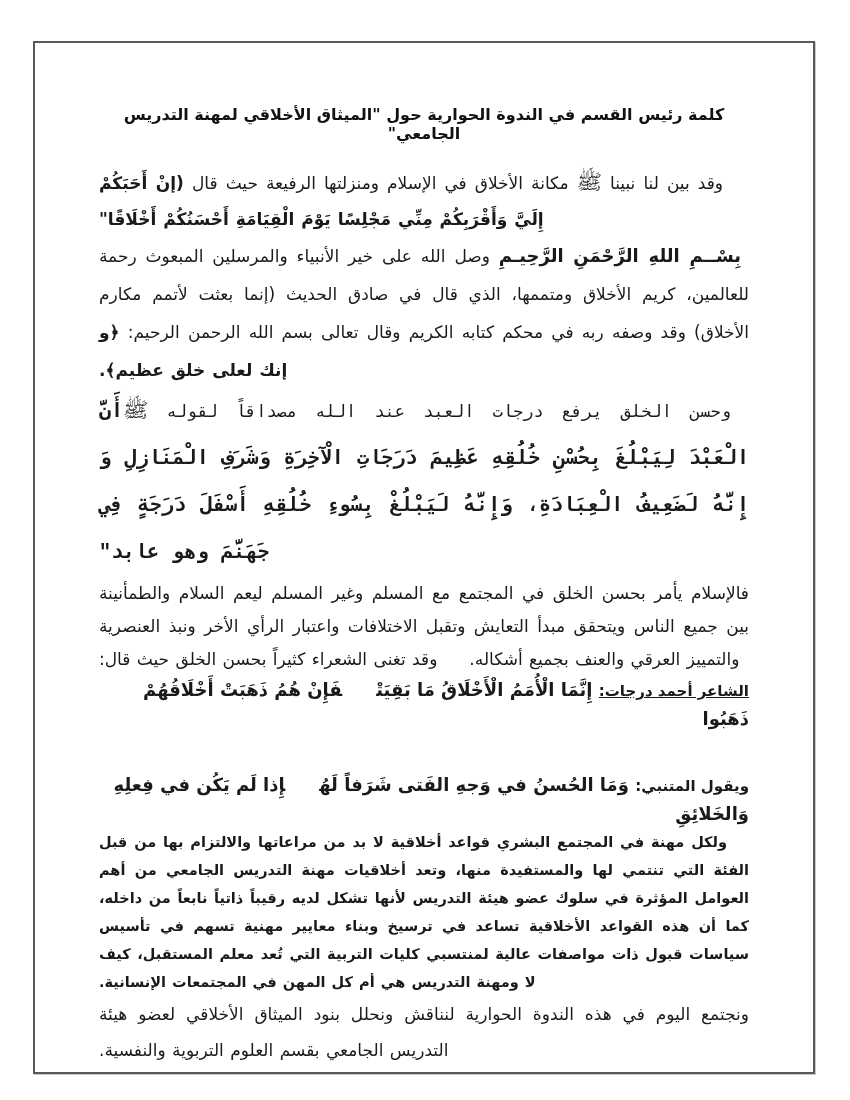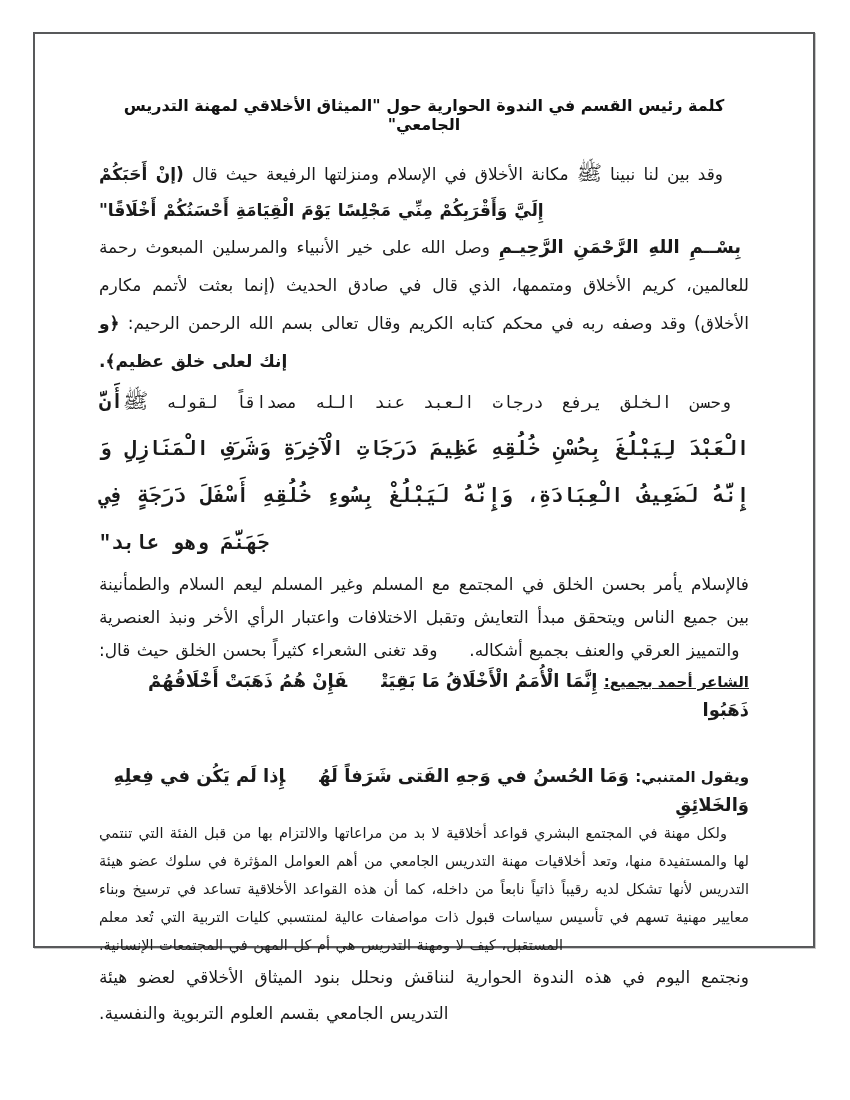--- a/index.html
+++ b/index.html
@@ -11,23 +11,23 @@
     width: 850px;
     height: 1100px;
     position: relative;
     font-family: "DejaVu Sans", sans-serif;
     color: #1a1a1a;
     overflow: hidden;
   }
   .frame {
     position: absolute;
     left: 33px;
-    top: 32px;
+    top: 41px;
     width: 782px;
-    height: 916px;
+    height: 1033px;
     box-sizing: border-box;
     border: 2px solid #58595b;
     box-shadow: 1px 1px 0 #c9c9c9;
     background: #ffffff;
   }
   .content {
     position: absolute;
     left: 64px;
     right: 64px;
     top: 62px;
@@ -91,20 +91,21 @@
   .poetry-shawqi { margin-bottom: 38px; }
   .poetry-mutanabbi { }
   .poet-label { font-size: 15px; }
   .poet-label.underlined { text-decoration: underline; }
   .hemi2 { margin-right: 34px; }
   .body-para {
     font-size: 14.5px;
     line-height: 28px;
     text-indent: 22px;
     margin-bottom: 20px;
+    font-weight: bold;
   }
   .closing-para {
     font-size: 17px;
     line-height: 36px;
     margin-bottom: 0;
   }
 </style>
 </head>
 <body>
 
@@ -114,21 +115,21 @@
     <h1 class="title">كلمة رئيس القسم في الندوة الحوارية حول "الميثاق الأخلاقي لمهنة التدريس الجامعي"</h1>
 
     <p class="para p2"><span>وقد بين لنا نبينا </span><span class="saw">ﷺ</span><span> مكانة الأخلاق في الإسلام ومنزلتها الرفيعة حيث قال </span><span class="hadith">(إنْ أَحَبَكُمْ إِلَيَّ وَأَقْرَبِكُمْ مِنِّي مَجْلِسًا يَوْمَ الْقِيَامَةِ أَحْسَنُكُمْ أَخْلَاقًا"</span></p>
 
     <p class="para p1"><span class="basmala">بِسْــمِ اللهِ الرَّحْمَنِ الرَّحِيـمِ</span><span> وصل الله على خير الأنبياء والمرسلين المبعوث رحمة للعالمين، كريم الأخلاق ومتممها، الذي قال في صادق الحديث (إنما بعثت لأتمم مكارم الأخلاق) وقد وصفه ربه في محكم كتابه الكريم وقال تعالى بسم الله الرحمن الرحيم: </span><span class="quran">﴿و إنك لعلى خلق عظيم﴾.</span></p>
 
     <p class="para p3"><span>وحسن الخلق يرفع درجات العبد عند الله مصداقاً لقوله </span><span class="saw">ﷺ</span><span class="hadith">أَنَّ الْعَبْدَ لِيَبْلُغَ بِحُسْنِ خُلُقِهِ عَظِيمَ دَرَجَاتِ الْآخِرَةِ وَشَرَفِ الْمَنَازِلِ وَ إِنَّهُ لَضَعِيفُ الْعِبَادَةِ، وَإِنَّهُ لَيَبْلُغْ بِسُوءِ خُلُقِهِ أَسْفَلَ دَرَجَةٍ فِي جَهَنَّمَ وهو عابد"</span></p>
 
     <p class="para p4">فالإسلام يأمر بحسن الخلق في المجتمع مع المسلم وغير المسلم ليعم السلام والطمأنينة بين جميع الناس ويتحقق مبدأ التعايش وتقبل الاختلافات واعتبار الرأي الأخر  ونبذ العنصرية والتمييز العرقي والعنف بجميع أشكاله.&nbsp;&nbsp;&nbsp;&nbsp; وقد تغنى الشعراء كثيراً بحسن الخلق حيث قال:</p>
 
-    <p class="poetry-line poetry-shawqi"><span class="poet-label underlined">الشاعر أحمد بجميع:</span><span class="hemi1"> إِنَّمَا الْأُمَمُ الْأَخْلَاقُ مَا بَقِيَتْ</span><span class="hemi2">فَإِنْ هُمُ ذَهَبَتْ أَخْلَاقُهُمْ ذَهَبُوا</span></p>
+    <p class="poetry-line poetry-shawqi"><span class="poet-label underlined">الشاعر أحمد درجات:</span><span class="hemi1"> إِنَّمَا الْأُمَمُ الْأَخْلَاقُ مَا بَقِيَتْ</span><span class="hemi2">فَإِنْ هُمُ ذَهَبَتْ أَخْلَاقُهُمْ ذَهَبُوا</span></p>
 
     <p class="poetry-line poetry-mutanabbi"><span class="poet-label">ويقول المتنبي:</span><span class="hemi1"> وَمَا الحُسنُ في وَجهِ الفَتى شَرَفاً لَهُ</span><span class="hemi2">إِذا لَم يَكُن في فِعلِهِ وَالخَلائِقِ</span></p>
 
     <p class="para body-para">ولكل مهنة في المجتمع البشري قواعد أخلاقية لا بد من مراعاتها والالتزام بها من قبل الفئة التي تنتمي لها والمستفيدة منها، وتعد أخلاقيات مهنة التدريس الجامعي من أهم العوامل المؤثرة في سلوك عضو هيئة التدريس لأنها تشكل لديه رقيباً ذاتياً نابعاً من داخله، كما أن هذه القواعد الأخلاقية تساعد في ترسيخ وبناء معايير مهنية تسهم في تأسيس سياسات قبول ذات مواصفات عالية لمنتسبي كليات التربية التي تُعد معلم المستقبل، كيف لا ومهنة التدريس هي أم كل المهن في المجتمعات الإنسانية.</p>
 
     <p class="para closing-para">ونجتمع اليوم في هذه الندوة الحوارية لنناقش ونحلل بنود الميثاق الأخلاقي لعضو هيئة التدريس الجامعي بقسم العلوم التربوية والنفسية.</p>
 
   </div>
 </div>
 

